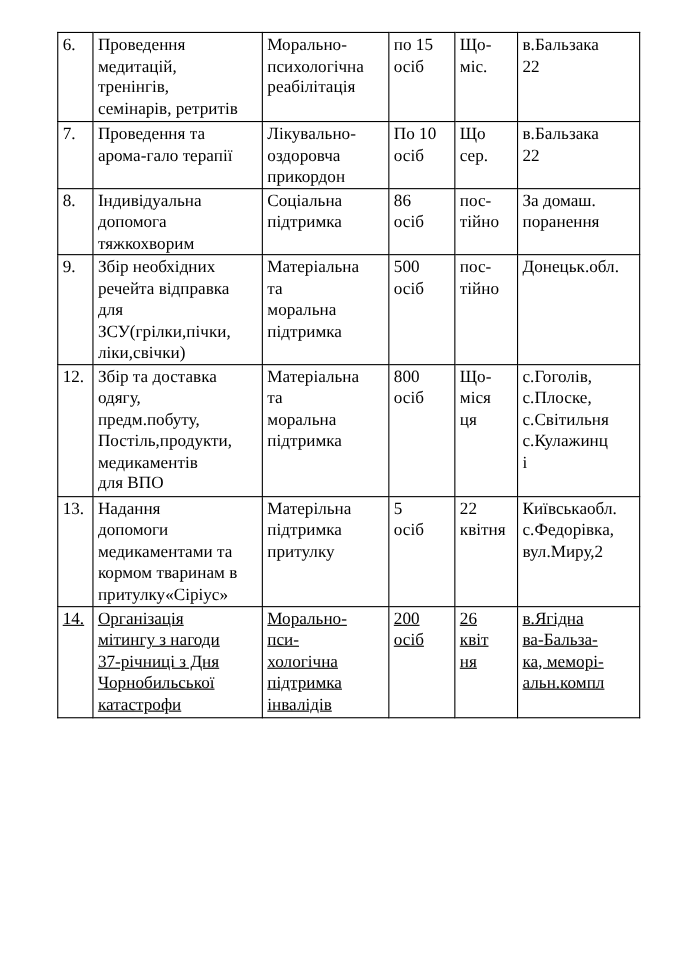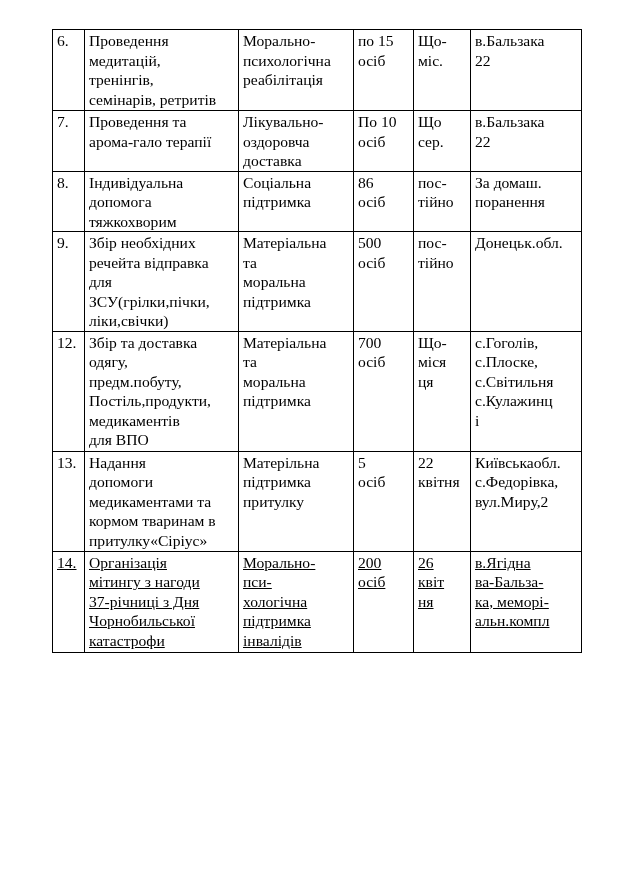--- a/index.html
+++ b/index.html
@@ -73,21 +73,21 @@
     <td>в.Бальзака
 22</td>
   </tr>
 
   <tr style="height: 58px;">
     <td class="num">7.</td>
     <td>Проведення та
 арома-гало терапії</td>
     <td>Лікувально-
 оздоровча
-доставка</td>
+прикордон</td>
     <td>По 10
 осіб</td>
     <td>Що
 сер.</td>
     <td>в.Бальзака
 22</td>
   </tr>
 
   <tr style="height: 58px;">
     <td class="num">8.</td>
@@ -129,21 +129,21 @@
     <td>Збір та доставка
 одягу,
 предм.побуту,
 Постіль,продукти,
 медикаментів
 для ВПО</td>
     <td>Матеріальна
 та
 моральна
 підтримка</td>
-    <td>700
+    <td>800
 осіб</td>
     <td>Що-
 міся
 ця</td>
     <td>с.Гоголів,
 с.Плоске,
 с.Світильня
 с.Кулажинц
 і</td>
   </tr>

